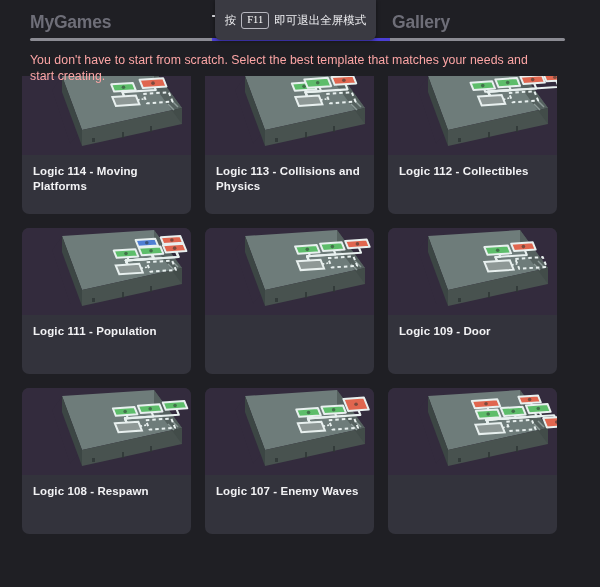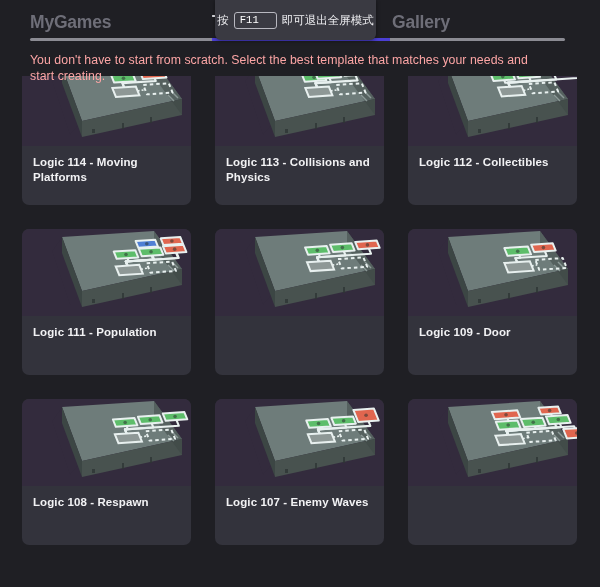--- a/index.html
+++ b/index.html
@@ -20,25 +20,25 @@
   
   .scroll-region {
     position: absolute;
     left: 0; top: 0;
     width: 600px; height: 587px;
     overflow: hidden;
   }
   .grid {
     position: absolute;
     left: 22px;
-    top: 59px;
+    top: 68px;
     width: 533px;
     display: grid;
     grid-template-columns: repeat(3, 169px);
-    gap: 24px;
+    gap: 14px;
   }
 
   
   .card {
     background: #33333c;
     border-radius: 7px;
     overflow: hidden;
     display: flex;
     flex-direction: column;
     height: 146px;
@@ -144,25 +144,25 @@
     gap: 5px;
     z-index: 60;
     color: #f0f0f3;
     font-size: 11.5px;
     font-family: "DejaVu Sans", sans-serif;
   }
   .kbd {
     display: inline-block;
     border: 1px solid #b8b8c0;
     border-radius: 3px;
-    padding: 1px 17px 2px 5px;
+    padding: 1px 5px 2px 5px;
     font-size: 10.5px;
     line-height: 12px;
     color: #ffffff;
-    font-family: Liberation Mono, monospace;
+    font-family: Liberation Serif, serif;
     text-align: center;
   }
 </style>
 </head>
 <body>
 
 <div id="app">
 
   <div class="scroll-region">
     <div class="grid" id="card-grid">

